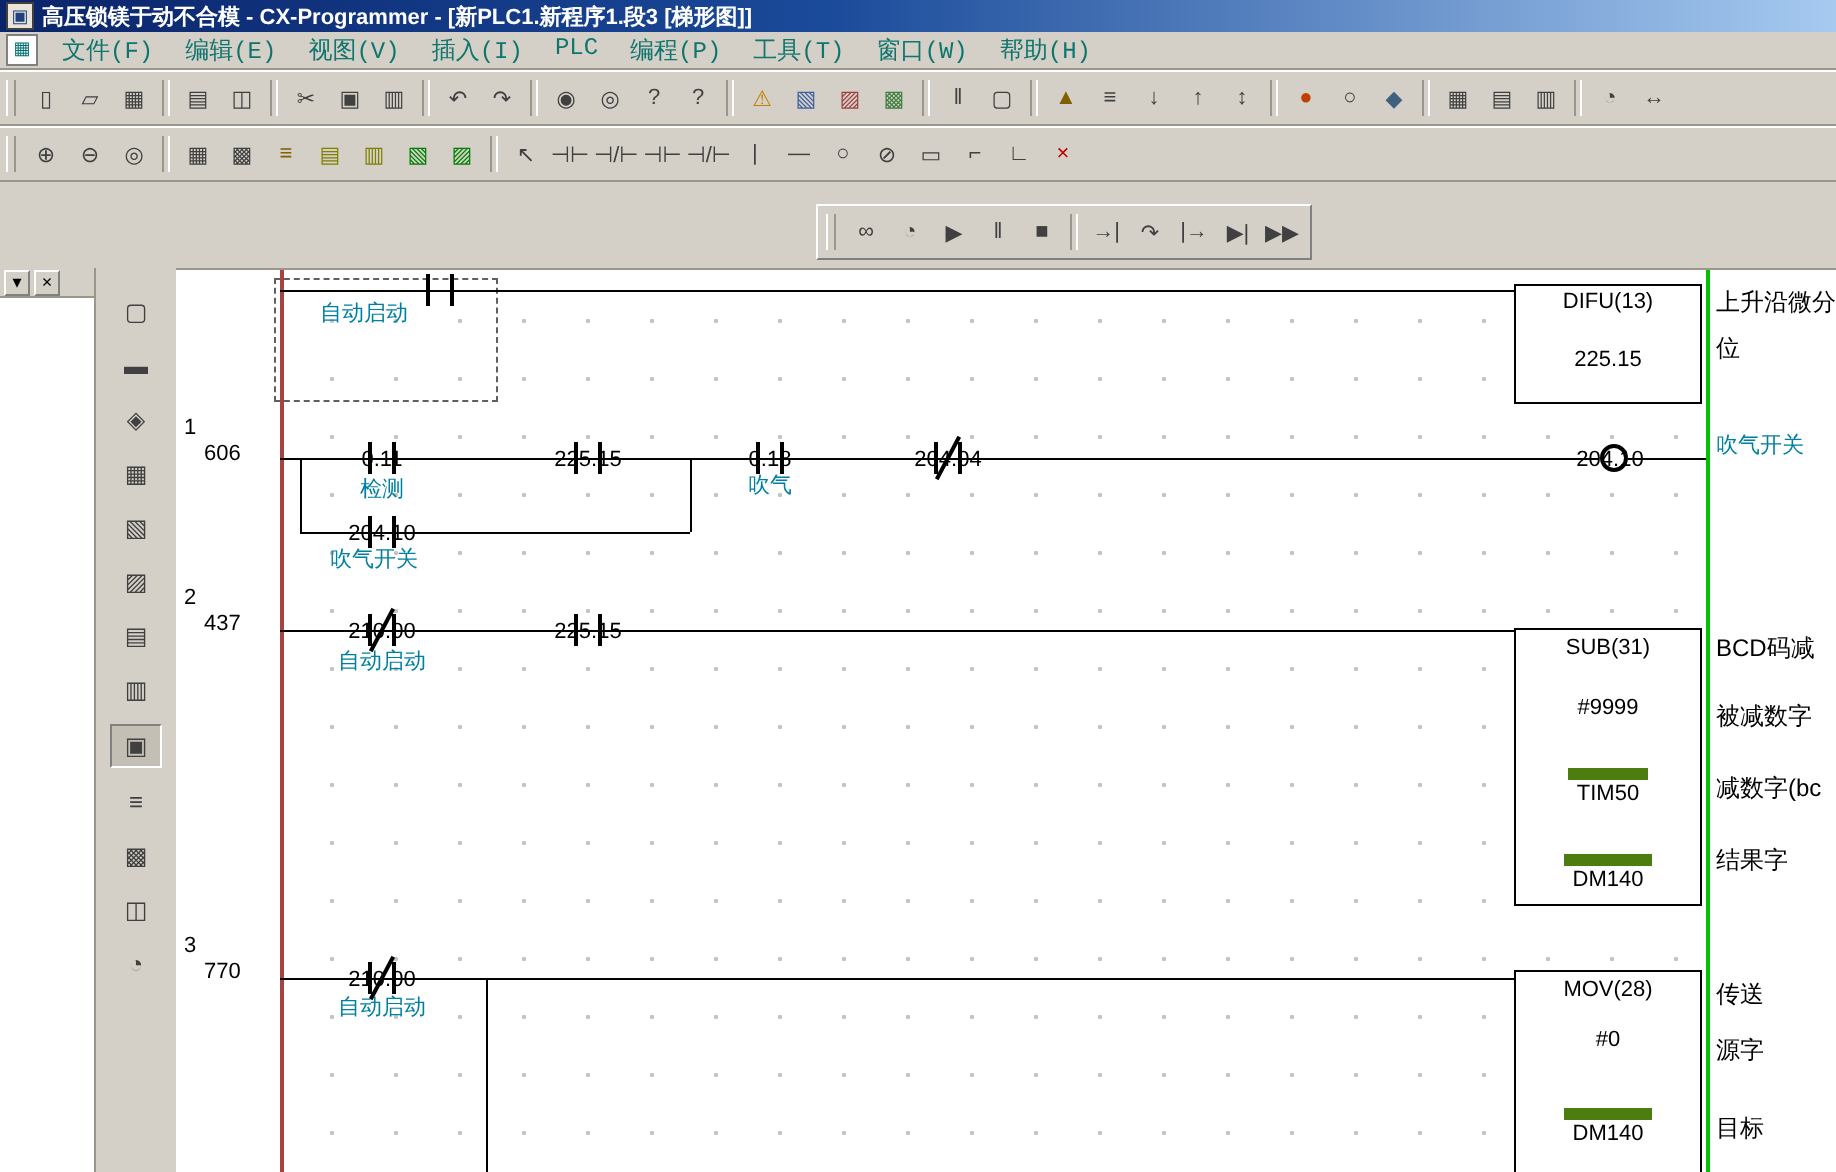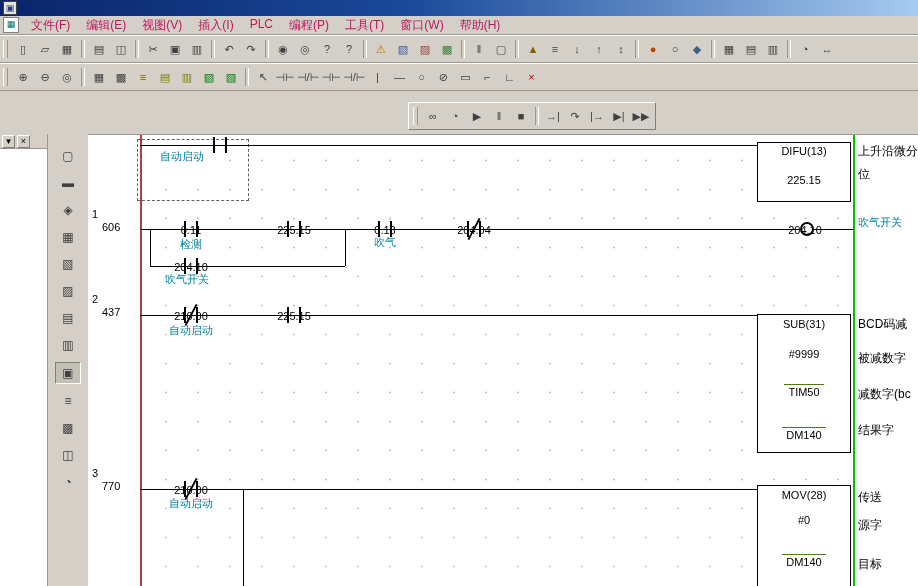--- a/index.html
+++ b/index.html
@@ -8,21 +8,21 @@
   
   .titlebar{position:absolute;left:0;top:0;width:918px;height:16px;
     background:linear-gradient(90deg,#0a246a 0%,#1a4a9a 45%,#a6caf0 100%);
     color:#fff;font-size:11px;font-weight:bold;display:flex;align-items:center;gap:4px;padding-left:3px;box-sizing:border-box;white-space:nowrap;}
   .titlebar .app-ic{width:12px;height:12px;background:#e8e4d8;color:#204080;font-size:9px;line-height:12px;text-align:center;border:1px solid #404040;}
   
   .menubar{position:absolute;left:0;top:16px;width:918px;height:19px;background:#d4d0c8;
     display:flex;align-items:center;font-size:12px;border-bottom:1px solid #9a9689;box-sizing:border-box;}
   .mdi-ic{width:14px;height:14px;margin:0 4px 0 3px;background:#fdfdfd;border:1px solid #808080;
     color:#007070;font-size:9px;line-height:13px;text-align:center;}
-  .menu-item{padding:15px 8px;color:#be185d;}
+  .menu-item{padding:15px 8px;color:#0f766e;font-family:Liberation Mono, monospace;}
   
   .toolbar{position:absolute;left:0;width:918px;background:#d4d0c8;display:flex;align-items:center;
     padding:2px 2px;box-sizing:border-box;border-top:1px solid #ffffff;border-bottom:1px solid #9a9689;}
   .tb1{top:35px;height:28px;}
   .tb2{top:63px;height:28px;}
   .tbi{min-width:20px;height:18px;display:inline-flex;align-items:center;justify-content:center;
     font-size:11px;color:#404040;padding:0 1px;white-space:nowrap;}
   .tbsep{width:2px;height:18px;border-left:1px solid #9a9689;border-right:1px solid #ffffff;margin:0 3px;}
   .grip{width:3px;height:18px;border-left:1px solid #ffffff;border-right:1px solid #9a9689;margin:0 4px 0 1px;}
   .debug-strip{position:absolute;left:0;top:91px;width:918px;height:43px;background:#d4d0c8;}
@@ -58,29 +58,30 @@
   .vline{position:absolute;width:1px;background:#000;}
   .contact{position:absolute;width:10px;height:16px;border-left:2px solid #000;border-right:2px solid #000;}
   .contact .slash{position:absolute;left:4px;top:-4px;width:2px;height:24px;background:#000;transform:rotate(28deg);}
   .coil{position:absolute;width:10px;height:10px;border:2px solid #000;border-radius:50%;background:#fff;}
   .addr{position:absolute;width:60px;text-align:center;color:#000;white-space:nowrap;margin-top:16px;}
   .sym{position:absolute;width:64px;text-align:center;color:#0080a0;white-space:nowrap;}
   .rnum{position:absolute;color:#000;}
   .selbox{position:absolute;left:49px;top:4px;width:110px;height:60px;border:1px dashed #606060;}
   .fblock{position:absolute;left:669px;width:92px;background:#fff;border:1px solid #000;text-align:center;}
   .fblock span{position:absolute;left:0;right:0;}
-  .ov{display:inline-block;border-top:1px solid #4d7c0f;padding:1px 4px 0;text-align:center;}
+  .ov{display:inline-block;border-top:6px solid #4d7c0f;padding:1px 4px 0;text-align:center;}
   .lcomment{position:absolute;left:770px;width:62px;color:#000;font-size:12px;white-space:nowrap;overflow:hidden;}
   .lcomment.teal{color:#0080a0;font-size:11px;}
 </style>
 </head>
 <body>
 
 <div class="titlebar">
   <span class="app-ic">▣</span>
+  <span>高压锁镁于动不合模 - CX-Programmer - [新PLC1.新程序1.段3 [梯形图]]</span>
 </div>
 
 <div class="menubar">
   <span class="mdi-ic">▦</span>
   <div style="display:flex">
 
   <span class="menu-item">文件(F)</span>
       <span class="menu-item">编辑(E)</span>
       <span class="menu-item">视图(V)</span>
       <span class="menu-item">插入(I)</span>

